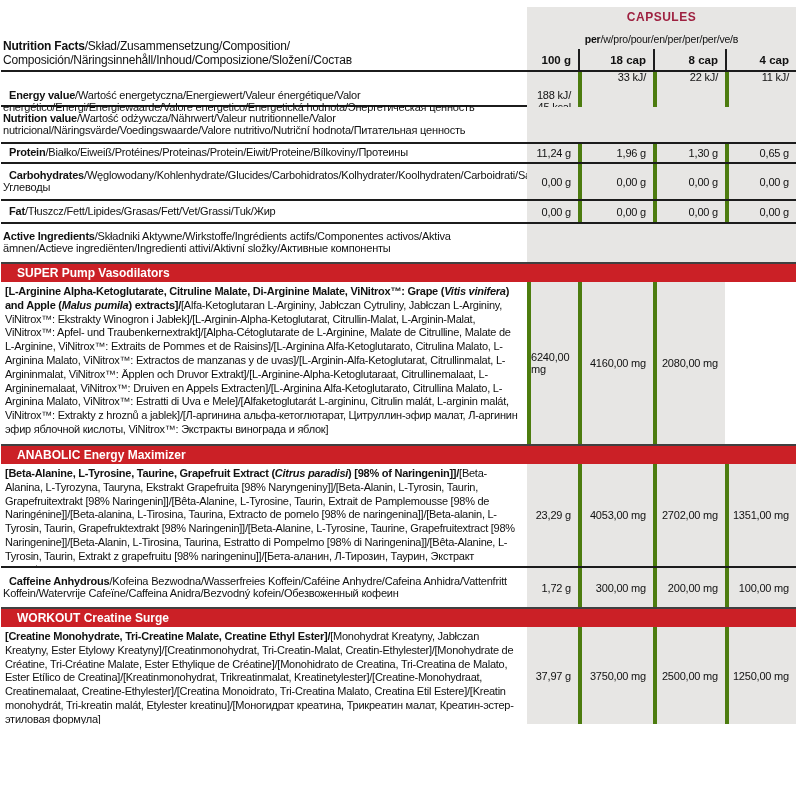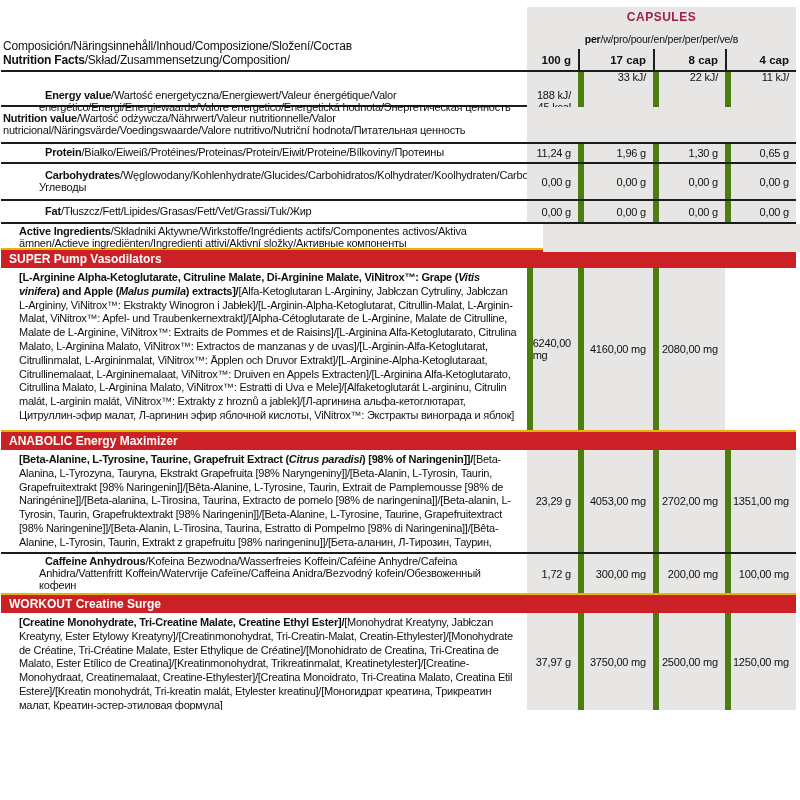--- a/index.html
+++ b/index.html
@@ -7,29 +7,29 @@
     position:relative; width:800px; height:800px; background:#ffffff;
     font-family:"Liberation Sans", sans-serif; color:#111;
     overflow:hidden;
   }
   .tbl { position:absolute; left:1px; top:0; width:795px; }
 
   .grid { display:grid; grid-template-columns:526px 51px 75px 72px 71px; }
 
   
   .lbl { font-size:11px; line-height:11.8px; letter-spacing:-0.2px; padding:2px 10px 2px 2px; }
-  .ind { text-indent:6px;margin-left:36px; }
+  .ind { text-indent:6px; }
   .b  { font-weight:700; }
   .bi { font-weight:700; font-style:italic; }
 
   .val {
     background:#e7e6e4; display:flex; align-items:center; justify-content:flex-end;
     padding-right:7px; font-weight:400; font-size:11px; letter-spacing:-0.2px;
   }
-  .val.d { border-left:6px solid #4d7c0f;gap:36px; }
+  .val.d { border-left:4px solid #4d7c0f;gap:36px; }
   .val.two { flex-direction:column; align-items:flex-end; justify-content:center; line-height:11.5px; }
   .band { grid-column:2/6; background:#e7e6e4; }
 
   .bb  { border-bottom:2px solid #1c1c1c; }
   .bb3 { border-bottom:2.5px solid #1c1c1c; }
 
   
   .top-left { display:flex; flex-direction:column; justify-content:flex-end; padding:0 6px 3px 2px;
               font-size:12px; line-height:13.5px; letter-spacing:-0.2px; }
   .top-right { grid-column:2/6; padding:7px 0 0 0; background:#e7e6e4; background-clip:content-box;
@@ -42,51 +42,51 @@
                   font-weight:700; font-size:11.5px; }
   .caps-cols .c.d { border-left:2px solid #1d1d1d; }
 
   
   .r-top     { height:70px; }
   .r-energy  { height:33px; }
   .r-nutval  { height:35px; }
   .r-protein { height:18px; }
   .r-carbs   { height:35px; }
   .r-fat     { height:21px; }
-  .r-active  { height:24px;padding-left:16px; }
+  .r-active  { height:38px; }
   .r-block1  { height:162px; }
   .r-block2  { height:102px; }
   .r-caffeine{ height:39px; }
   .r-block3  { height:97px; }
   .vcenter { display:flex; flex-direction:column; justify-content:center; }
 
   .banner {
-    height:18px; border-top:2px solid #eab308; background:#cb2026; color:#ffffff;
-    display:flex; align-items:center; padding-left:8px;
+    height:18px; border-top:2px solid #404040; background:#cb2026; color:#ffffff;
+    display:flex; align-items:center; padding-left:16px;
     font-weight:700; font-size:12px; letter-spacing:0; 
   }
-  .block-lbl { font-size:11px; line-height:13.8px; letter-spacing:-0.25px; padding:3px 8px 2px 10px; overflow:hidden;margin-left:8px; }
+  .block-lbl { font-size:11px; line-height:13.8px; letter-spacing:-0.25px; padding:3px 8px 2px 4px; overflow:hidden; }
 </style>
 </head>
 <body>
 
 <div class="page">
   <div class="tbl">
 
     <div class="grid r-top bb3">
       <div class="top-left">
+        <div><span class="b">Nutrition Facts</span><span>/Skład/Zusammensetzung/Composition/</span></div>
         <div>Composición/Näringsinnehåll/Inhoud/Composizione/Složení/Состав</div>
-        <div><span class="b">Nutrition Facts</span><span>/Skład/Zusammensetzung/Composition/</span></div>
       </div>
       <div class="top-right">
         <div class="caps-title">CAPSULES</div>
         <div class="per-line"><span class="b">per</span><span>/w/pro/pour/en/per/per/per/ve/в</span></div>
         <div class="caps-cols">
           <div class="c">100 g</div>
-          <div class="c d">17 cap</div>
+          <div class="c d">18 cap</div>
           <div class="c d">8 cap</div>
           <div class="c d">4 cap</div>
         </div>
       </div>
     </div>
 
     <div class="grid r-energy bb">
       <div class="lbl ind vcenter">
         <div><span class="b">Energy value</span><span>/Wartość energetyczna/Energiewert/Valeur énergétique/Valor energético/Energi/Energiewaarde/Valore energetico/Energetická hodnota/Энергетическая ценность</span></div>
       </div>

